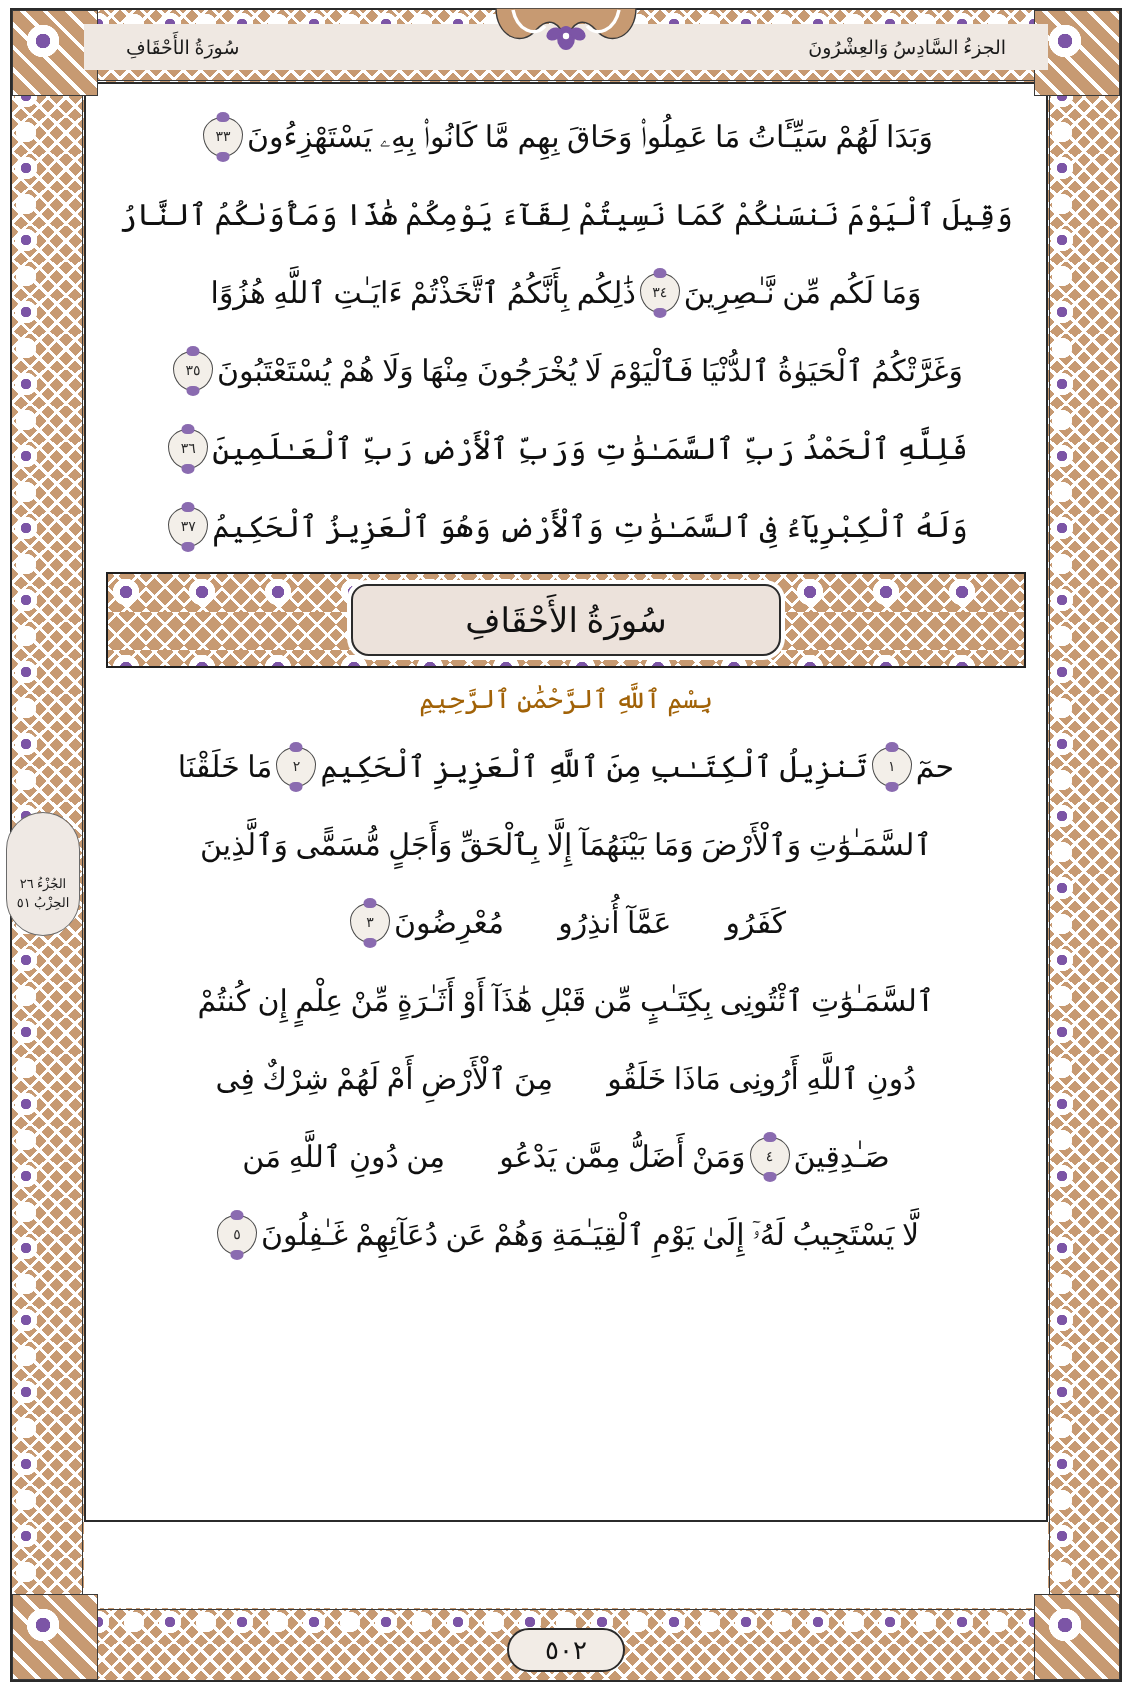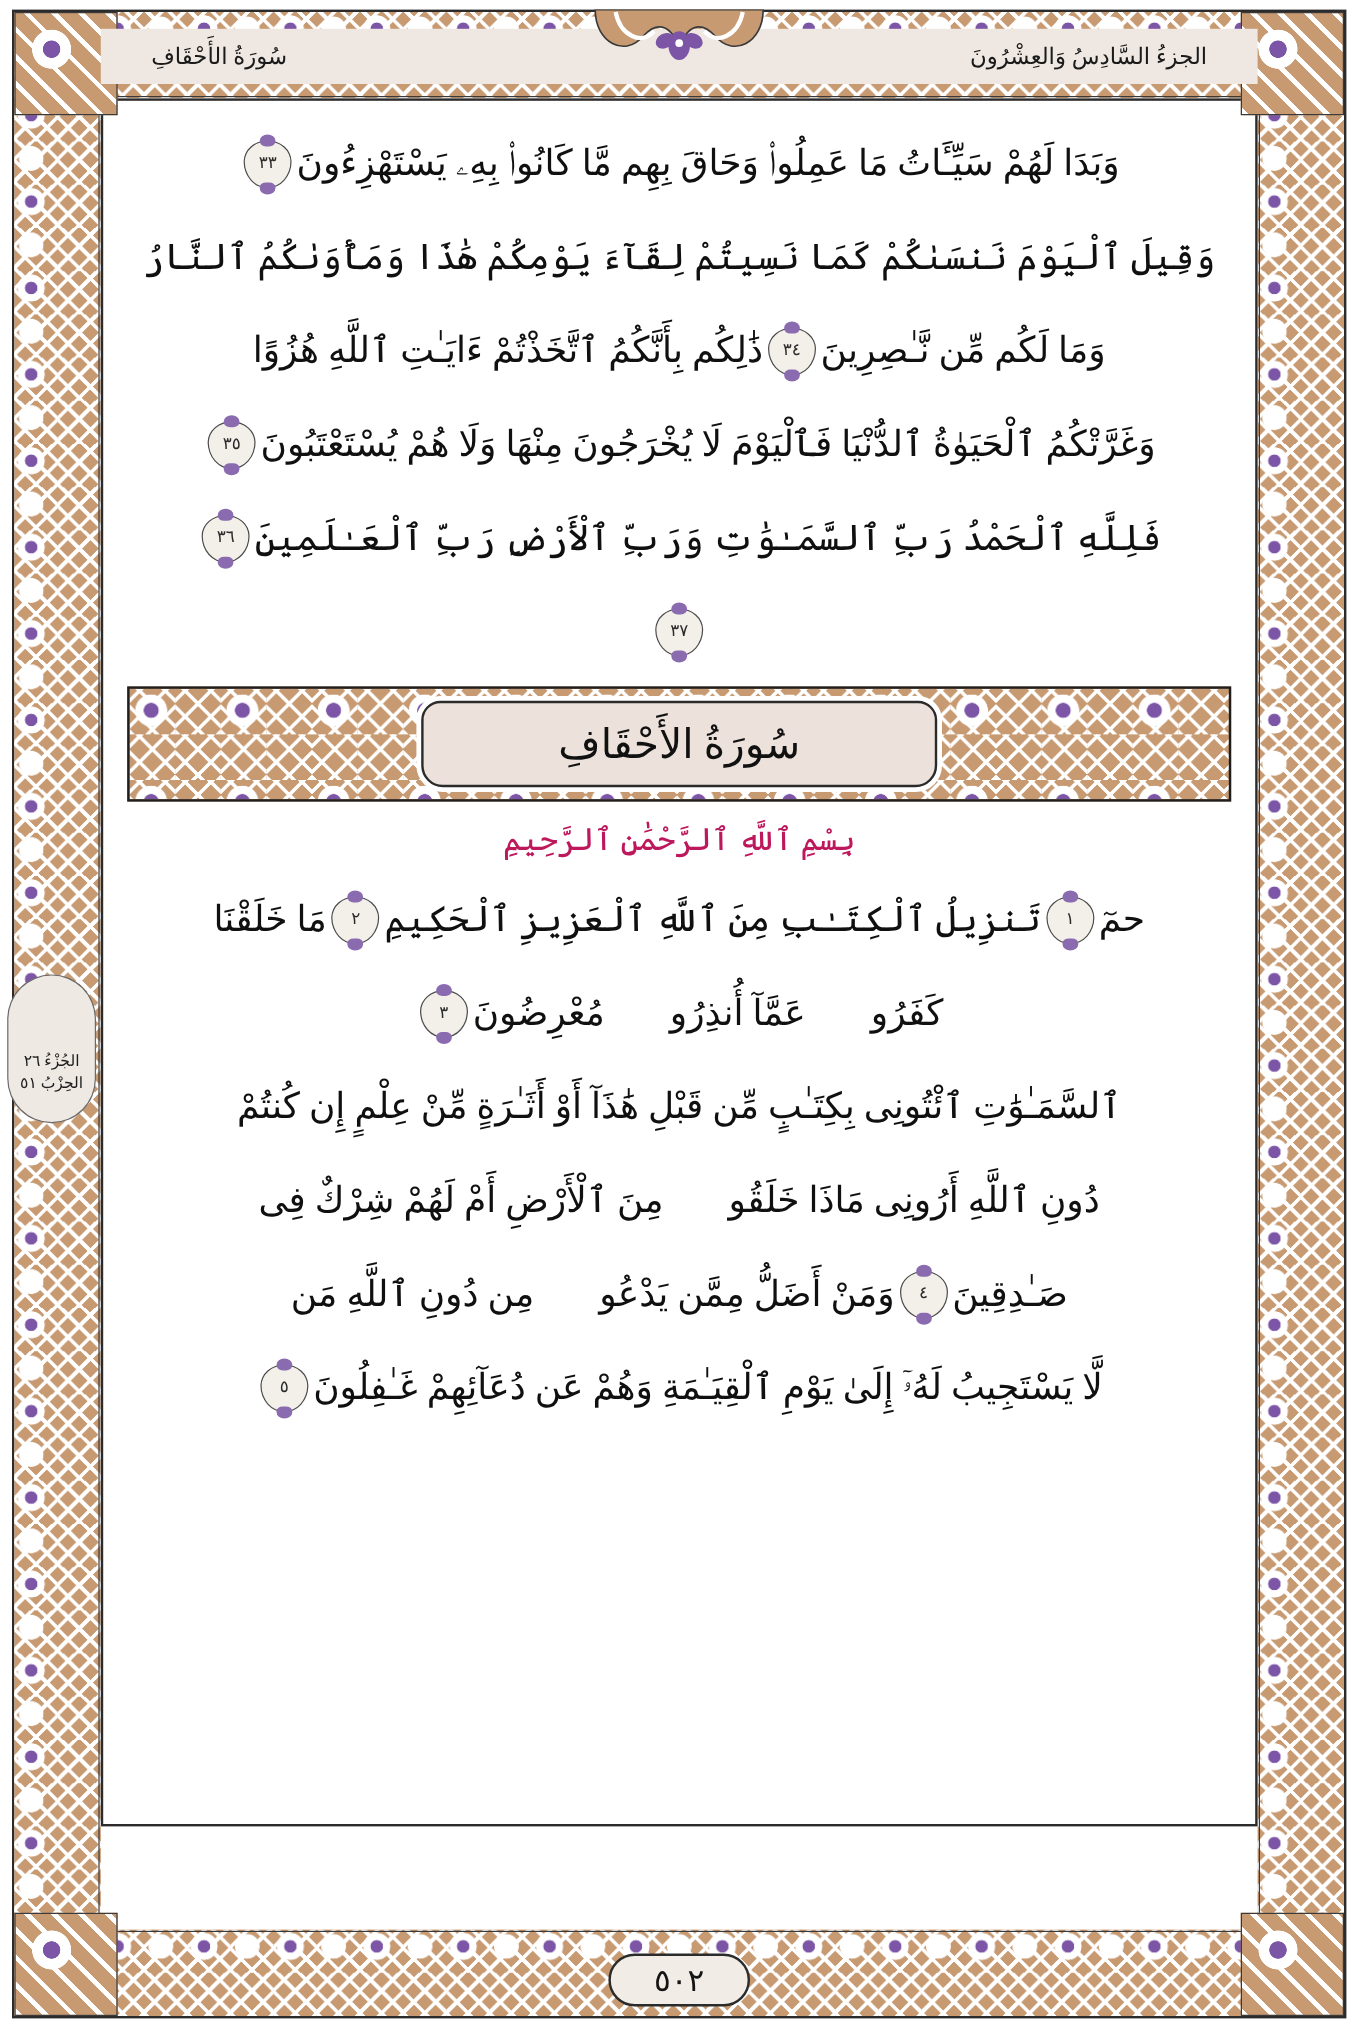--- a/index.html
+++ b/index.html
@@ -193,21 +193,21 @@
     direction: rtl;
     white-space: nowrap;
   }
 
   
   .basmala {
     text-align: center;
     direction: rtl;
     font-family: "Liberation Serif", "DejaVu Serif", serif;
     font-size: 26px;
-    color: #be185d;
+    color: #a16207;
     height: 58px;
     display: flex;
     align-items: center;
     justify-content: center;
     white-space: nowrap;
   }
 
   
   .juz-marker {
     position: absolute;
@@ -352,20 +352,21 @@
         <span class="txt">فَلِلَّهِ ٱلْحَمْدُ رَبِّ ٱلسَّمَـٰوَٰتِ وَرَبِّ ٱلْأَرْضِ رَبِّ ٱلْعَـٰلَمِينَ</span>
         <span class="aya-mark">
           <span class="rosette"></span>
             <span class="petal-top"></span>
             <span class="petal-bot"></span>
           <span class="num">٣٦</span>
         </span>
       </div>
 
       <div class="aya-line">
+        <span class="txt">وَلَهُ ٱلْكِبْرِيَآءُ فِى ٱلسَّمَـٰوَٰتِ وَٱلْأَرْضِ وَهُوَ ٱلْعَزِيزُ ٱلْحَكِيمُ</span>
         <span class="aya-mark">
           <span class="rosette"></span>
             <span class="petal-top"></span>
             <span class="petal-bot"></span>
           <span class="num">٣٧</span>
         </span>
       </div>
 
       <div class="surah-banner">
         <div class="surah-cartouche">
@@ -386,20 +387,23 @@
         <span class="txt">تَنزِيلُ ٱلْكِتَـٰبِ مِنَ ٱللَّهِ ٱلْعَزِيزِ ٱلْحَكِيمِ</span>
         <span class="aya-mark">
           <span class="rosette"></span>
             <span class="petal-top"></span>
             <span class="petal-bot"></span>
           <span class="num">٢</span>
         </span>
         <span class="txt">مَا خَلَقْنَا</span>
       </div>
 
+      <div class="aya-line">
+        <span class="txt">ٱلسَّمَـٰوَٰتِ وَٱلْأَرْضَ وَمَا بَيْنَهُمَآ إِلَّا بِٱلْحَقِّ وَأَجَلٍ مُّسَمًّى وَٱلَّذِينَ</span>
+      </div>
 
       <div class="aya-line">
         <span class="txt">كَفَرُوا۟ عَمَّآ أُنذِرُوا۟ مُعْرِضُونَ</span>
         <span class="aya-mark">
           <span class="rosette"></span>
             <span class="petal-top"></span>
             <span class="petal-bot"></span>
           <span class="num">٣</span>
         </span>
       </div>

